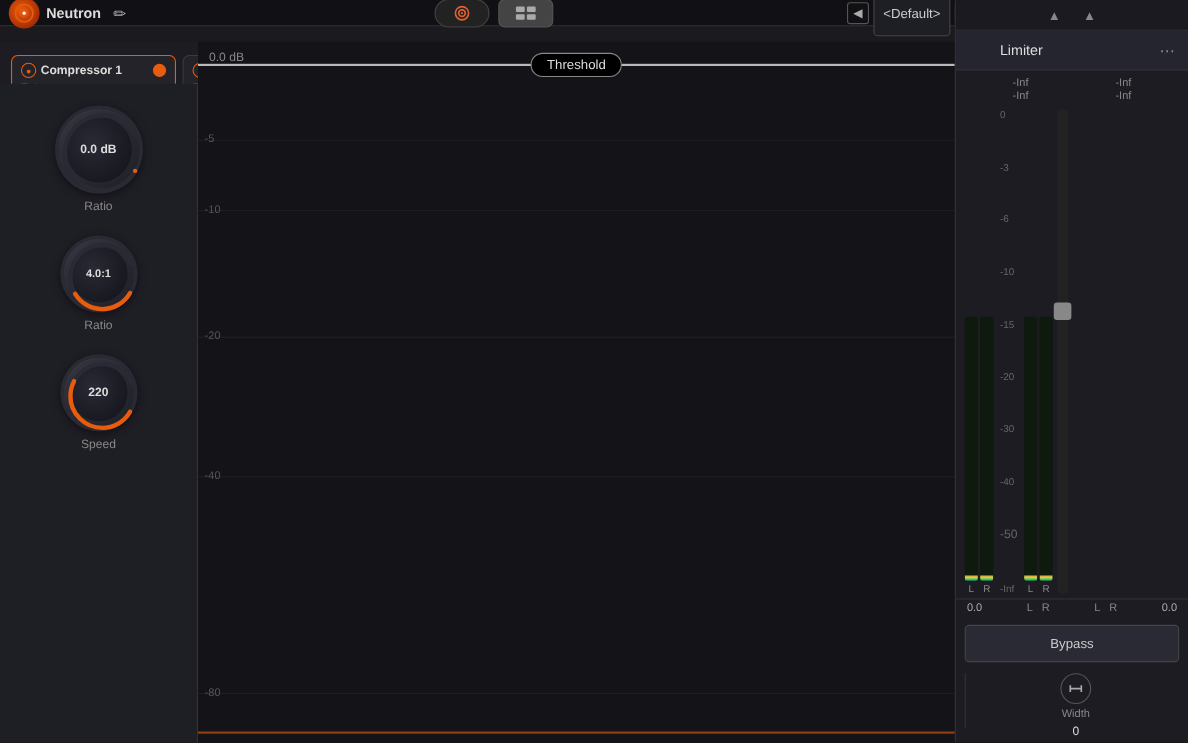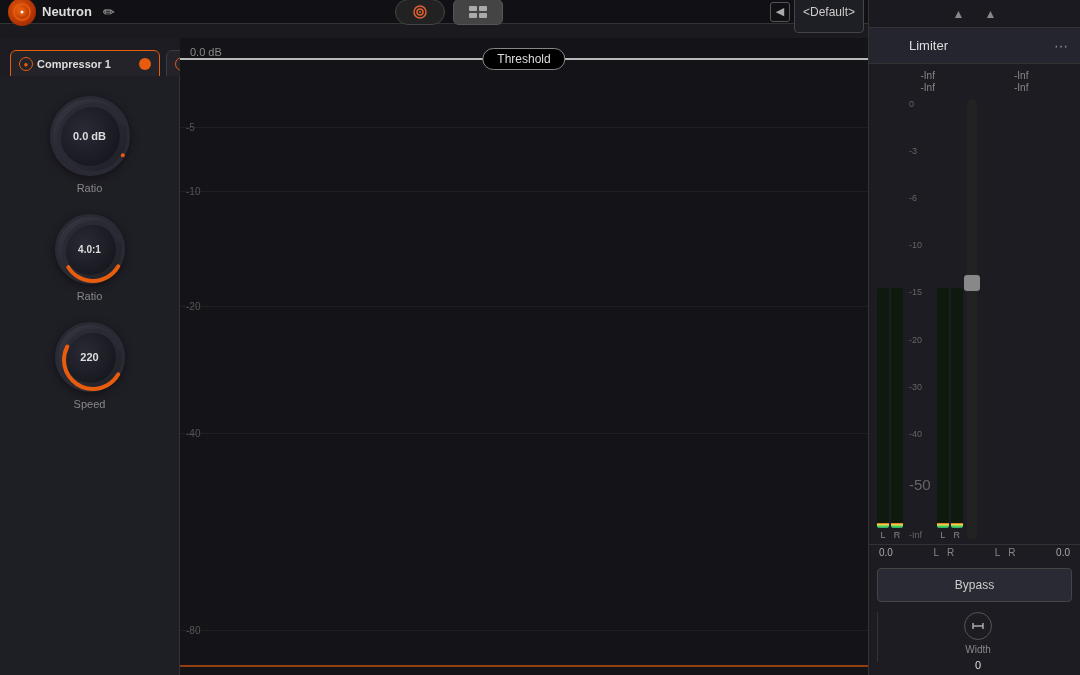--- a/index.html
+++ b/index.html
@@ -752,21 +752,21 @@
 
     <div style="display:flex;flex-direction:column;justify-content:space-between;padding:0 2px;min-height:240px;">
       <span style="font-size:9px;color:#666;">0</span>
       <span style="font-size:9px;color:#666;">-3</span>
       <span style="font-size:9px;color:#666;">-6</span>
       <span style="font-size:9px;color:#666;">-10</span>
       <span style="font-size:9px;color:#666;">-15</span>
       <span style="font-size:9px;color:#666;">-20</span>
       <span style="font-size:9px;color:#666;">-30</span>
       <span style="font-size:9px;color:#666;">-40</span>
-      <span style="font-size:15px;color:#666;">-50</span>
+      <span style="font-size:11px;color:#666;">-50</span>
       <span style="font-size:9px;color:#666;">-Inf</span>
     </div>
 
     <div style="display:flex;gap:2px;align-items:flex-end;">
       <div style="display:flex;flex-direction:column;align-items:center;gap:2px;">
         <div style="width:12px;flex:1;min-height:240px;background:#0d1a0d;border-radius:2px;position:relative;overflow:hidden;">
           <div style="position:absolute;bottom:0;width:100%;height:2%;background:linear-gradient(to top,#2a7,#5c5,#dd5,#e85c0d);"></div>
         </div>
         <span style="font-size:9px;color:#888;">L</span>
       </div>

